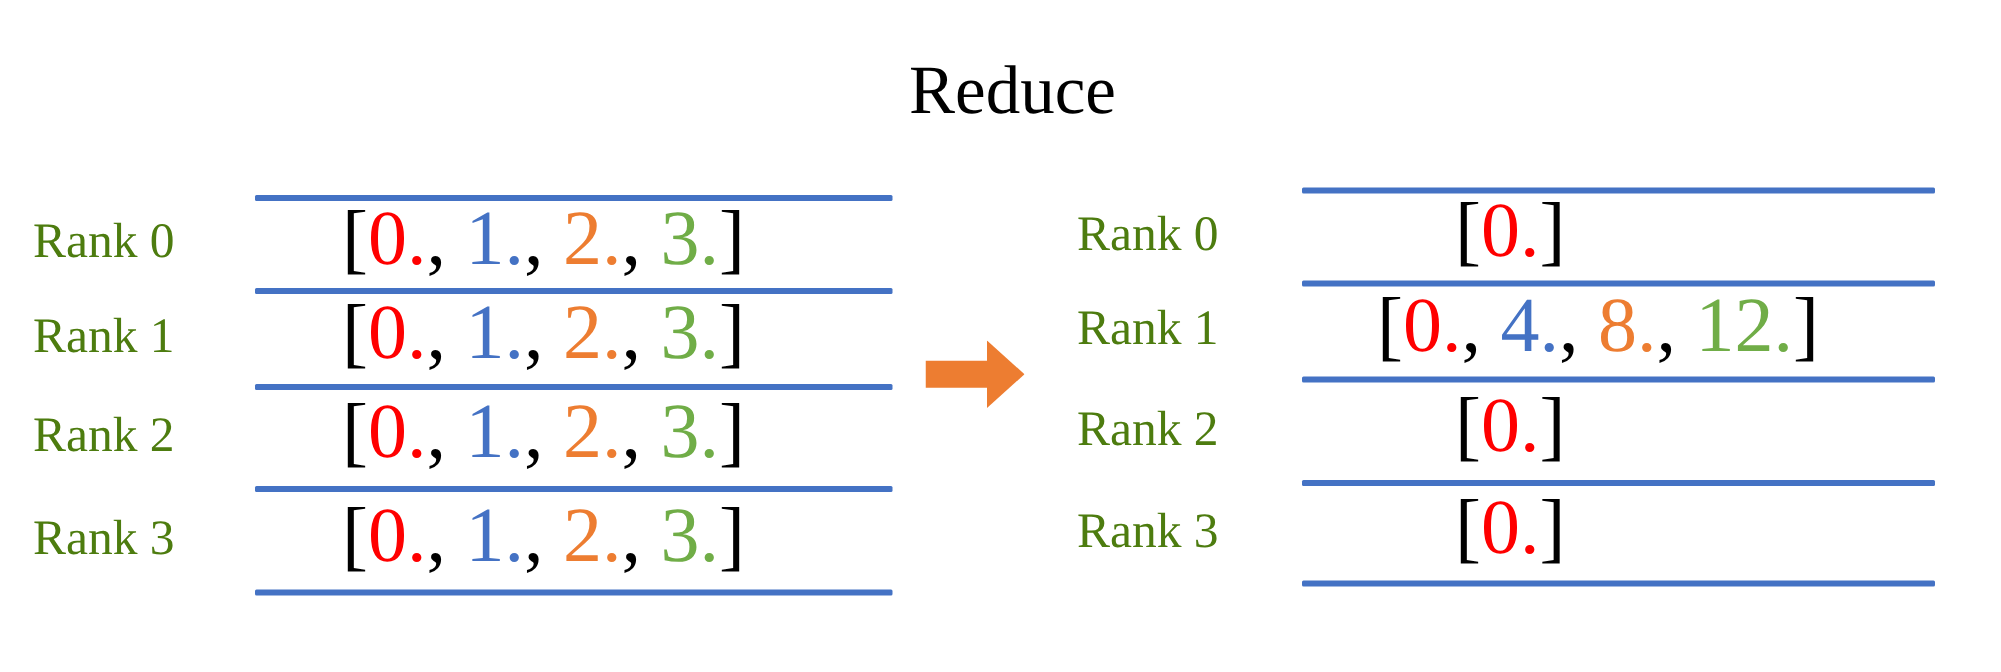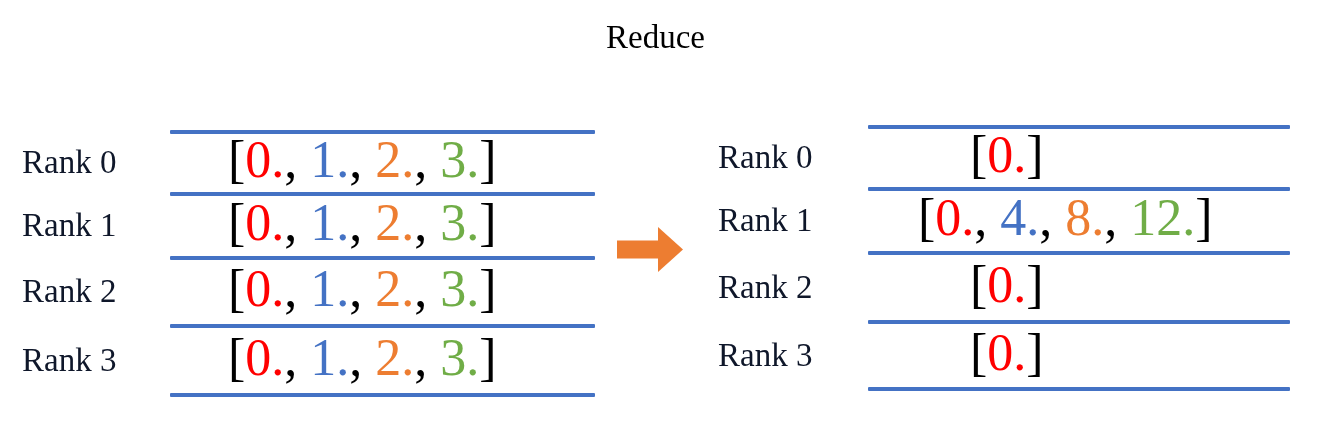--- a/index.html
+++ b/index.html
@@ -11,36 +11,36 @@
     position: relative;
     width: 1334px;
     height: 448px;
     background: #ffffff;
     overflow: hidden;
     font-family: "Liberation Serif", "DejaVu Serif", serif;
   }
   #title {
     position: absolute;
     left: 606px;
-    top: 21px;
-    font-size: 33px;
+    top: 37px;
+    font-size: 46px;
     line-height: 1;
     color: #000000;
     white-space: nowrap;
   }
   .divider-line {
     position: absolute;
     height: 4px;
     border-radius: 1px;
   }
   .rank-label {
     position: absolute;
     font-size: 33px;
     line-height: 1;
-    color: #0f172a;
+    color: #4d7c0f;
     white-space: nowrap;
     transform: translateY(-50%);
   }
   .tensor-value {
     position: absolute;
     font-size: 52px;
     line-height: 1;
     color: #000000;
     white-space: nowrap;
     transform: translateY(-54%);

